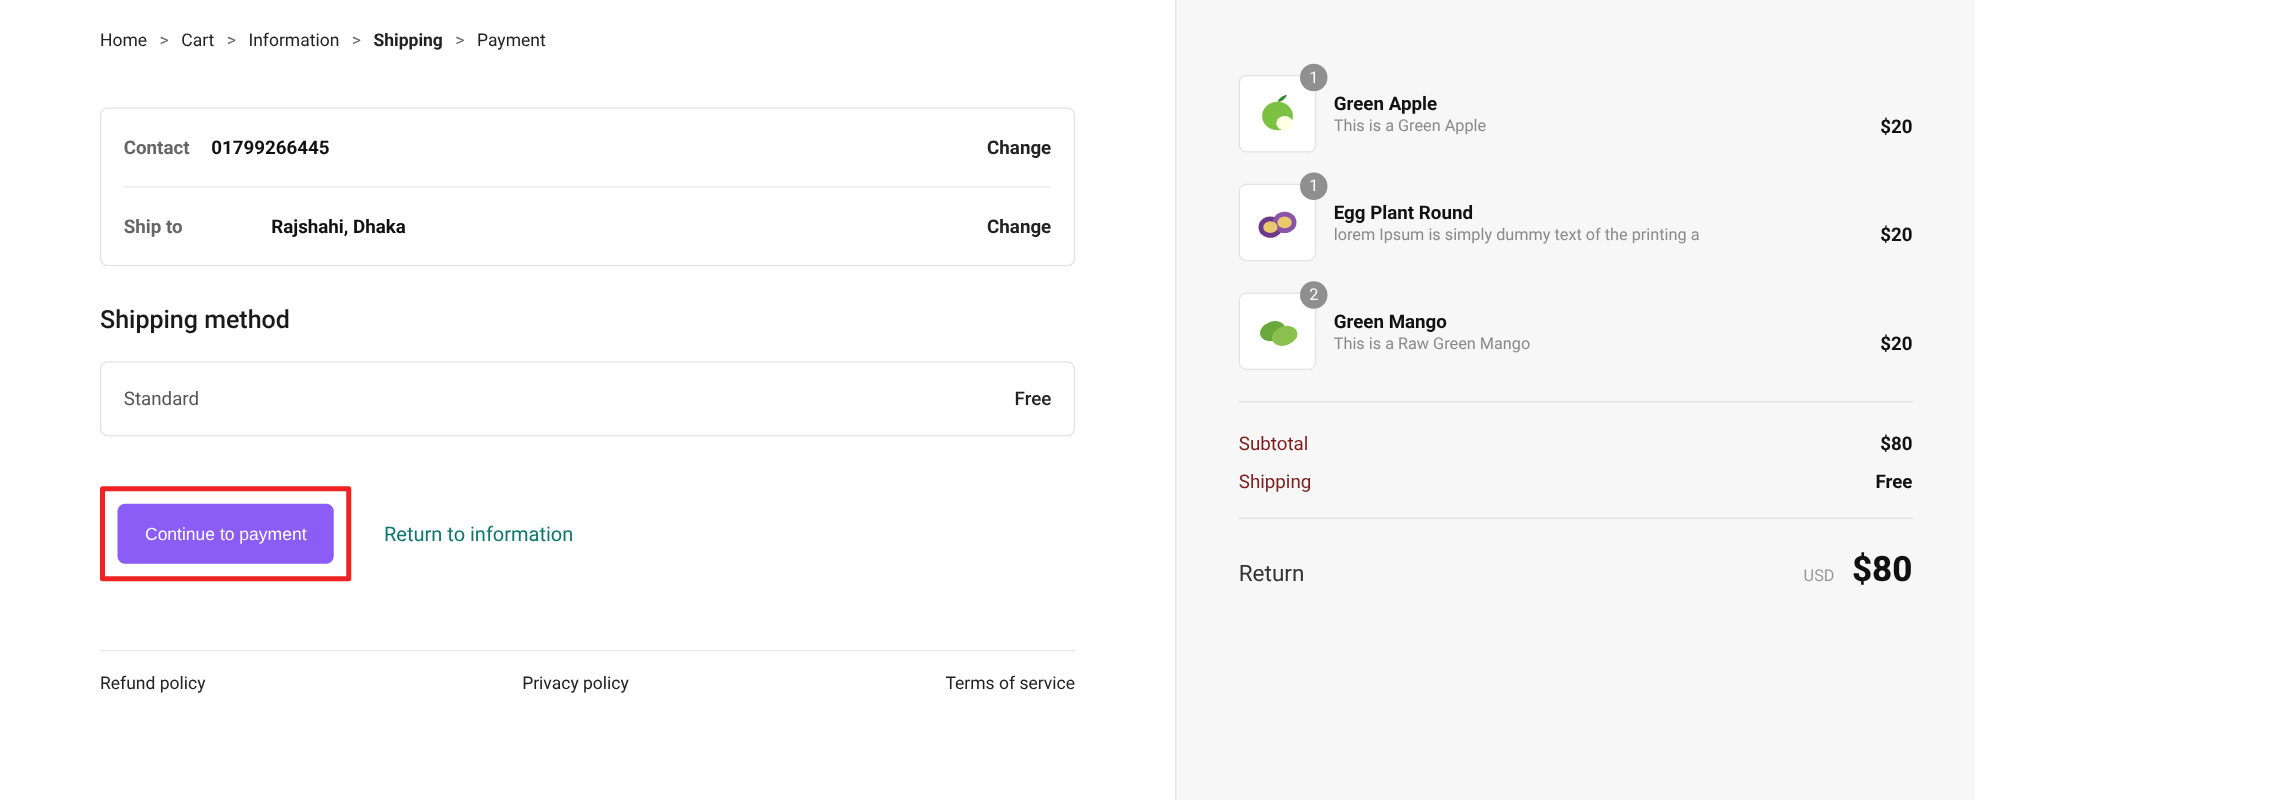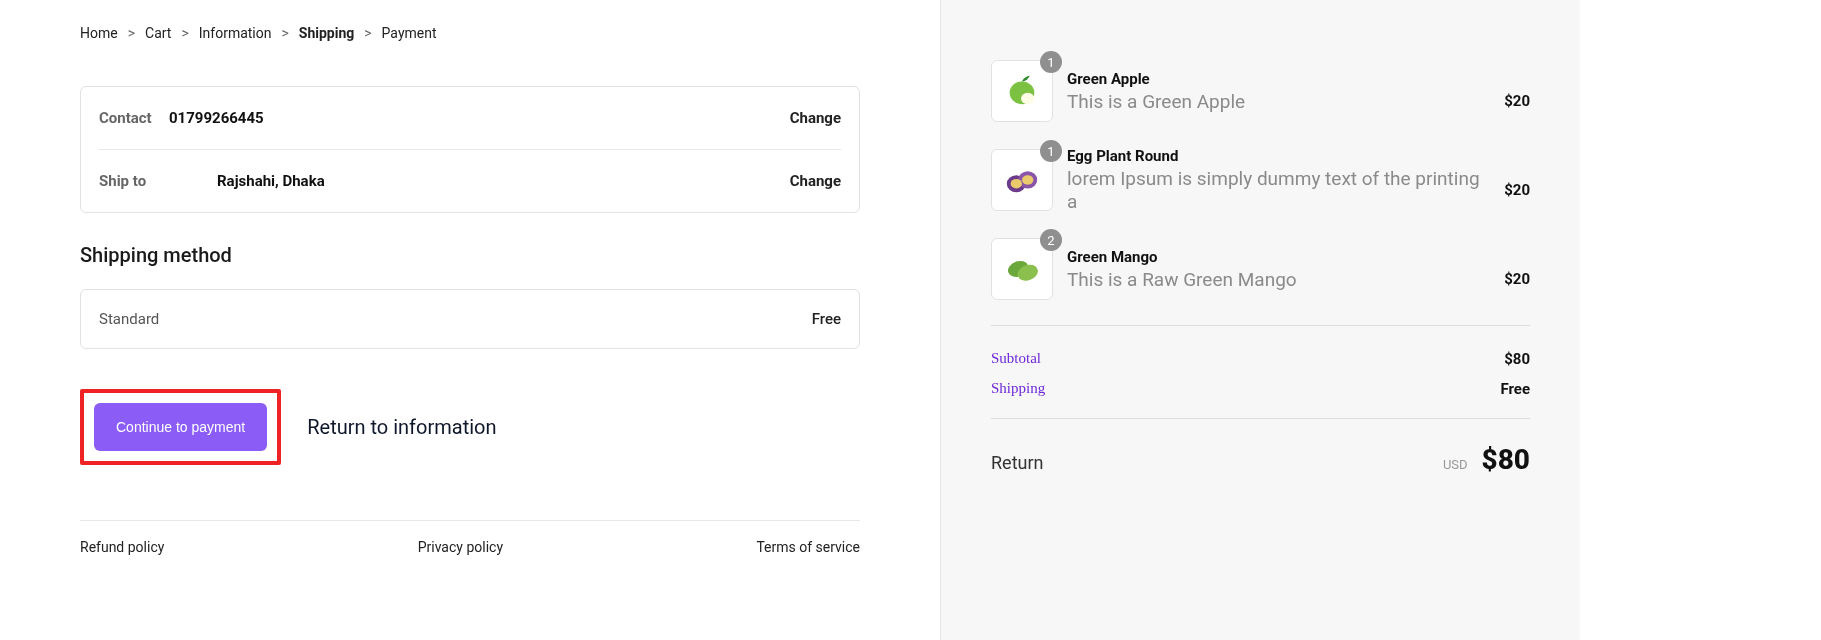--- a/index.html
+++ b/index.html
@@ -102,23 +102,23 @@
   .btn-primary {
     background: #8b5cf6;
     color: #fff;
     border: none;
     border-radius: 6px;
     padding: 16px 22px;
     font-size: 14px;
     cursor: pointer;
   }
   .return-link {
-    font-size: 20px;
+    font-size: 16px;
     cursor: pointer;
-    color: #0f172a;
+    color: #0f766e;
   }
 
   .footer-links {
     border-top: 1px solid #e8e8e8;
     padding-top: 18px;
     display: flex;
     gap: 22px;
     font-size: 14px;
     justify-content: space-between;
   }
@@ -162,21 +162,21 @@
   }
   .item-info {
     flex: 1;
   }
   .item-info .name {
     font-size: 15px;
     font-weight: 700;
     color: #111;
   }
   .item-info .desc {
-    font-size: 19px;
+    font-size: 13px;
     color: #8a8a8a;
     margin-top: 2px;
   }
   .item-price {
     font-size: 15px;
     font-weight: 700;
     color: #111;
     margin-top: 20px;
   }
 
@@ -184,21 +184,21 @@
     border-top: 1px solid #dcdcdc;
     margin-top: 10px;
     padding-top: 18px;
   }
   .total-row {
     display: flex;
     justify-content: space-between;
     font-size: 15px;
     padding: 6px 0;
   }
-  .total-row .tl { color: #6d28d9; font-family: Liberation Serif, serif; }
+  .total-row .tl { color: #7f1d1d; }
   .total-row .tv { font-weight: 700; color: #111; }
   .grand {
     border-top: 1px solid #dcdcdc;
     margin-top: 14px;
     padding-top: 24px;
     display: flex;
     justify-content: space-between;
     align-items: baseline;
   }
   .grand .gl { font-size: 18px; color: #333; }

